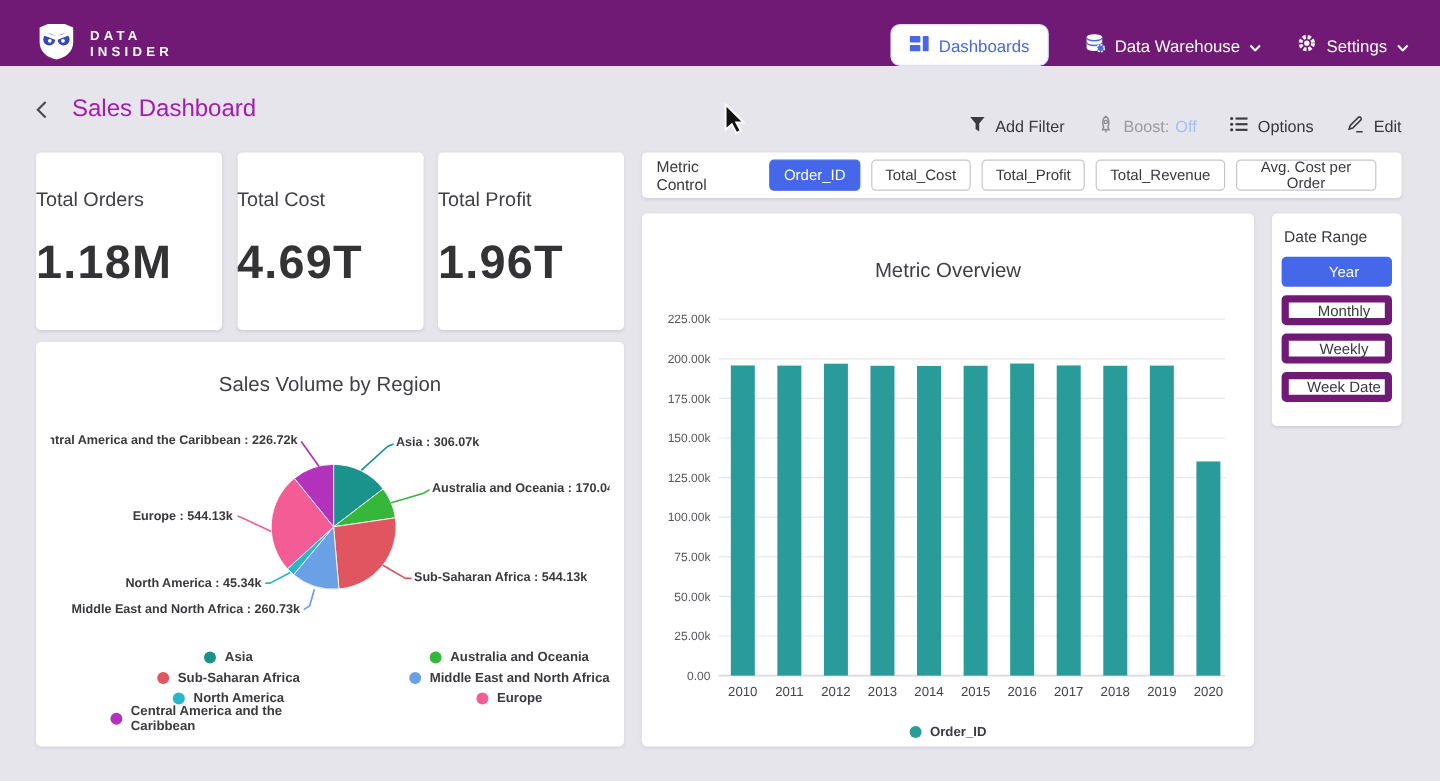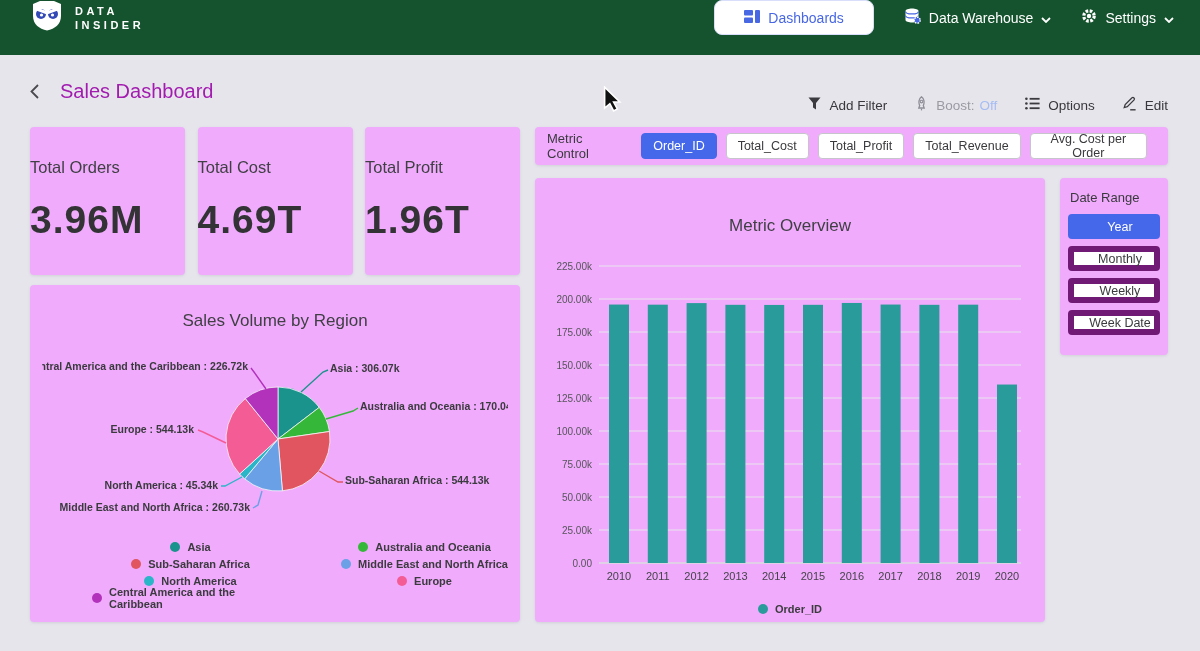--- a/index.html
+++ b/index.html
@@ -1,40 +1,40 @@
 <!DOCTYPE html>
 <html><head>
 <meta charset="utf-8">
 <style>
   * { margin:0; padding:0; box-sizing:border-box; }
   html,body { width:1200px; height:651px; overflow:hidden; }
   body { font-family:"Liberation Sans", sans-serif; background:#e7e5ec; position:relative; color:#3a3a3e; }
 
   
-  .topnav { height:55px; background:#14532d; display:flex; align-items:flex-start; justify-content:space-between; padding:0 26px 0 30px; }
+  .topnav { height:55px; background:#701a75; display:flex; align-items:flex-end; justify-content:space-between; padding:0 26px 0 30px; }
   .brand { display:flex; align-items:center; gap:11px; }
   .brand-text { color:#fff; font-size:11px; font-weight:bold; letter-spacing:3.5px; line-height:14px; }
   .nav-right { display:flex; align-items:center; gap:30px; }
   .nav-item { display:flex; align-items:center; gap:8px; color:#fff; font-size:14px; font-weight:500; cursor:pointer; }
-  .dashboards-btn { background:#fff; border:1px solid #d9defa; border-radius:8px; height:35px; padding:0 29px; display:flex; align-items:center; gap:8px; color:#4867e3; font-size:14px; font-weight:500; cursor:pointer; }
+  .dashboards-btn { background:#fff; border:1px solid #d9defa; border-radius:8px; height:35px; padding:0 15px; display:flex; align-items:center; gap:8px; color:#4867e3; font-size:14px; font-weight:500; cursor:pointer; }
 
   
   .page-header { height:72px; display:flex; align-items:center; justify-content:space-between; padding:0 32px 0 28px; }
   .ph-left { display:flex; align-items:center; gap:18px; }
   .page-title { font-size:20px; font-weight:500; color:#a21caf; }
   .ph-actions { display:flex; align-items:center; gap:28px;margin-top:28px; }
   .action { display:flex; align-items:center; gap:8px; font-size:13.5px; font-weight:500; color:#38383c; cursor:pointer; }
   .boost-label { color:#9a9aa3; }
   .boost-value { color:#a6bdf2; }
 
   
   .content { display:flex; padding:0 32px 0 30px; }
   .col-left { width:490px; margin-right:15px; }
   .col-right { width:633px; }
-  .card { background:#f0abfc; border-radius:4px; box-shadow:0 1px 3px rgba(60,60,90,.12); }
+  .card { background:#ffffff; border-radius:4px; box-shadow:0 1px 3px rgba(60,60,90,.12); }
 
   
   .kpi-row { display:flex; justify-content:space-between; }
   .kpi-card { width:155px; height:148px; display:flex; flex-direction:column; align-items:flex-start; }
   .kpi-label { margin-top:31px; font-size:16.5px; font-weight:500; color:#3f3f44; }
   .kpi-value { margin-top:21px; font-size:39px; font-weight:700; color:#333336; letter-spacing:1px; }
 
   
   .metric-bar { height:38px; display:flex; align-items:center; padding:0 12px; margin-bottom:13px; }
   .metric-bar-label { font-size:13px; color:#3a3a3e; margin-right:16px; }
@@ -176,21 +176,21 @@
       <span>Edit</span>
     </div>
   </div>
 </div>
 
 <div class="content">
   <div class="col-left">
     <div class="kpi-row" id="kpi-row">
         <div class="card kpi-card">
           <div class="kpi-label">Total Orders</div>
-          <div class="kpi-value">3.96M</div>
+          <div class="kpi-value">1.18M</div>
         </div>
         <div class="card kpi-card">
           <div class="kpi-label">Total Cost</div>
           <div class="kpi-value">4.69T</div>
         </div>
         <div class="card kpi-card">
           <div class="kpi-label">Total Profit</div>
           <div class="kpi-value">1.96T</div>
         </div>
       </div>

